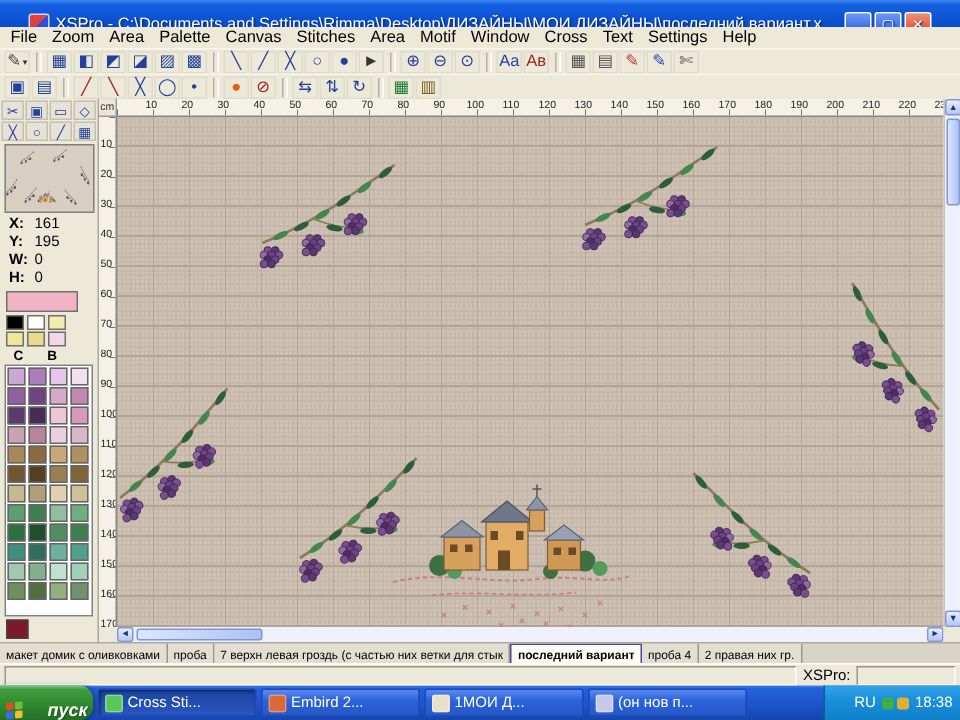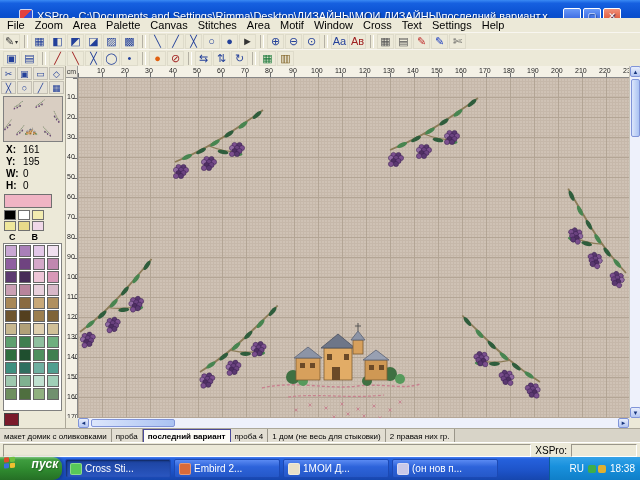--- a/index.html
+++ b/index.html
@@ -89,21 +89,21 @@
 
   
   #statusbar{position:absolute;left:0;top:442px;right:0;height:15px;background:#ece9d8;border-top:1px solid #fff;
     display:flex;align-items:center;padding:0 3px;gap:4px;font-size:10px;}
   .spanel{flex:1;height:11px;border:1px solid;border-color:#9a968a #fff #fff #9a968a;background:#ece9d8;}
   .sbox{width:64px;height:11px;border:1px solid;border-color:#9a968a #fff #fff #9a968a;background:#ece9d8;}
 
   
   #taskbar{position:absolute;left:0;top:457px;right:0;height:23px;display:flex;align-items:stretch;
     background:linear-gradient(180deg,#4a82f0 0%,#2561dd 8%,#1d53c8 60%,#1646ae 100%);}
-  #startbtn{width:62px;flex:none;display:flex;align-items:flex-start;justify-content:center;gap:16px;
+  #startbtn{width:62px;flex:none;display:flex;align-items:flex-end;justify-content:center;gap:16px;
     background:linear-gradient(180deg,#7ec47e 0%,#3f9d3f 12%,#2f8a2f 55%,#256f25 100%);
     border-radius:0 9px 9px 0;color:#fff;font-weight:bold;font-style:italic;font-size:12px;
     text-shadow:1px 1px 1px #14421480;box-shadow:2px 0 3px #00000040;}
   .winflag{width:12px;height:12px;display:grid;grid-template-columns:5px 5px;grid-template-rows:5px 5px;gap:1px;transform:skewY(-5deg);}
   .winflag i{display:block;border-radius:1px;}
   .task{flex:0 1 96px;margin:2px 0 2px 3px;padding:0 4px;display:flex;align-items:center;gap:3px;overflow:hidden;white-space:nowrap;
     background:linear-gradient(180deg,#5a8af2,#2d63da 40%,#2558c8);border:1px solid #1c49b4;border-radius:2px;color:#fff;font-size:10px;}
   .task.active{background:linear-gradient(180deg,#1c43a0,#2a56c0);box-shadow:inset 1px 1px 2px #00000070;}
   .task .ticn{width:10px;height:10px;flex:none;border-radius:2px;border:1px solid #ffffff50;}
   #tray{margin-left:auto;width:80px;flex:none;display:flex;align-items:center;justify-content:flex-end;gap:4px;padding:0 5px;
@@ -891,23 +891,23 @@
       <span class="sbtn" style="left:0;top:0;width:11px;height:10px;">◄</span>
       <span class="sthumb" style="left:13px;top:1px;width:84px;height:8px;"></span>
       <span class="sbtn" style="right:0;top:0;width:11px;height:10px;">►</span>
     </div>
     <div id="scorner"></div>
   </div>
 
   <div id="tabsrow">
       <div class="tab">макет домик с оливковками</div>
       <div class="tab">проба</div>
+      <div class="tab">7 верхн левая гроздь (с частью них ветки для стык</div>
       <div class="tab active">последний вариант</div>
       <div class="tab">проба 4</div>
-      <div class="tab">1 дом (не весь для стыковки)</div>
       <div class="tab">2 правая них гр.</div>
     </div>
 
   <div id="statusbar">
     <div class="spanel"></div>
     <span class="slabel">XSPro:</span>
     <div class="sbox"></div>
   </div>
 
   <div id="taskbar">

